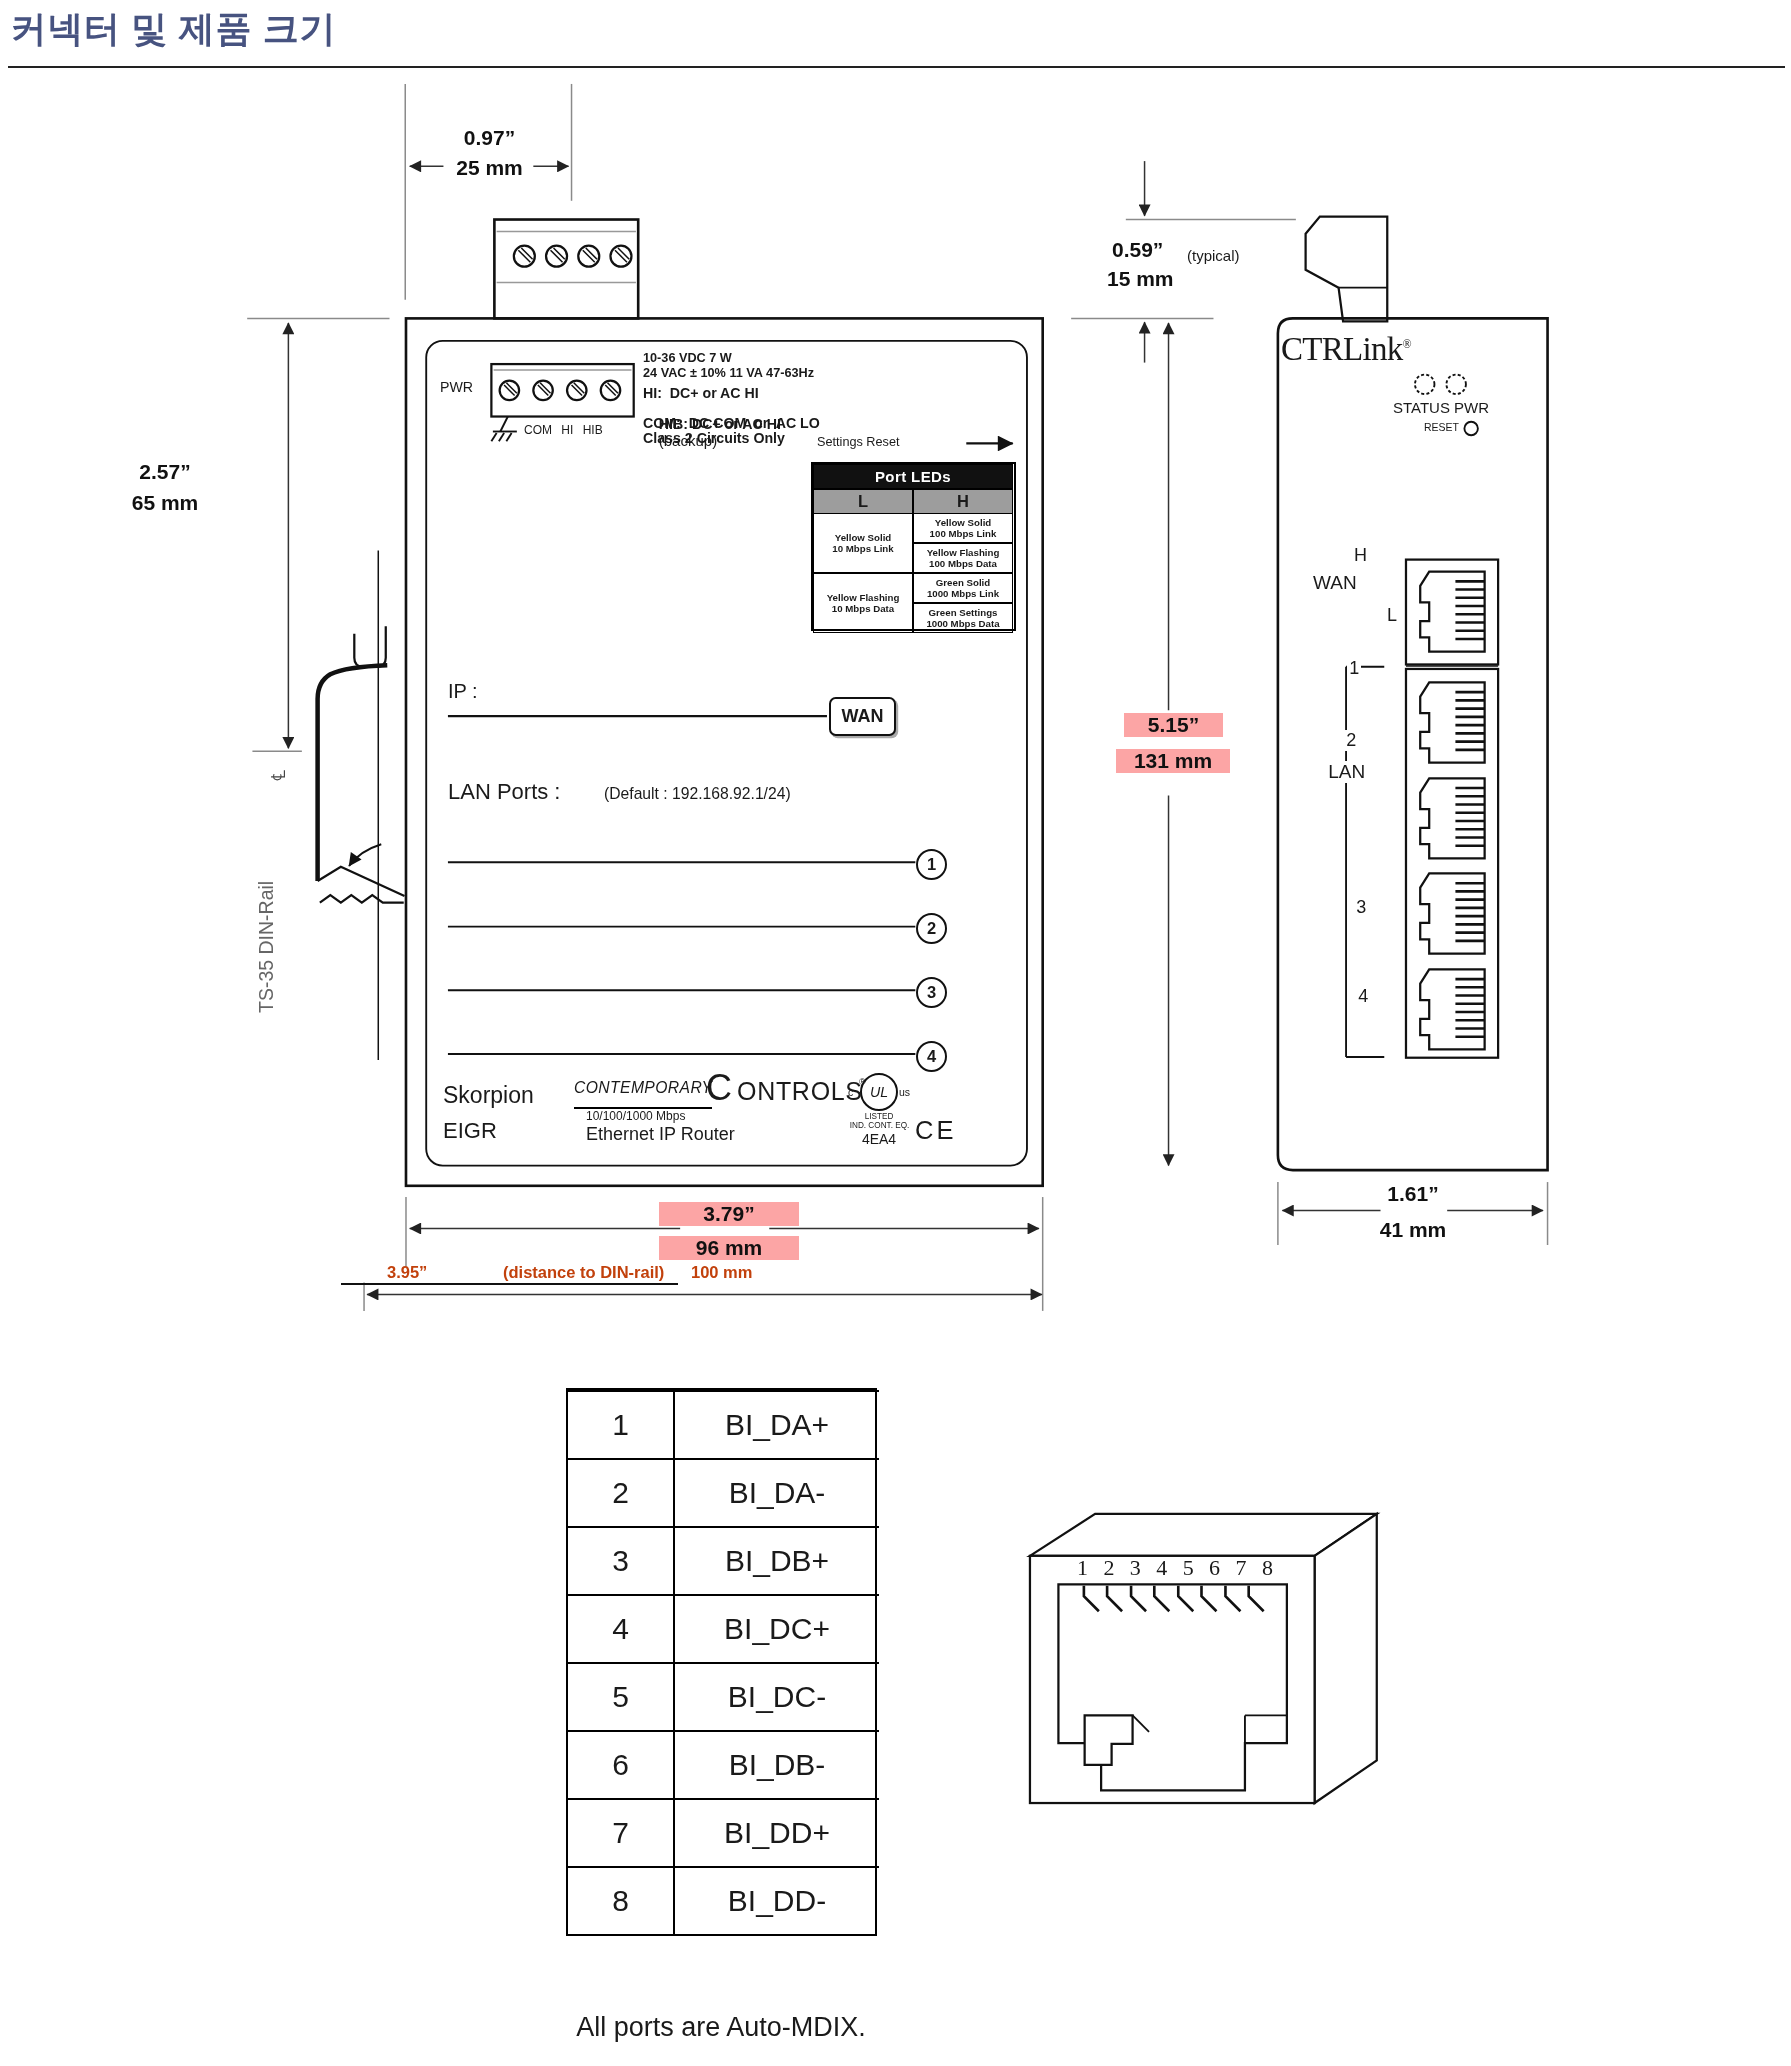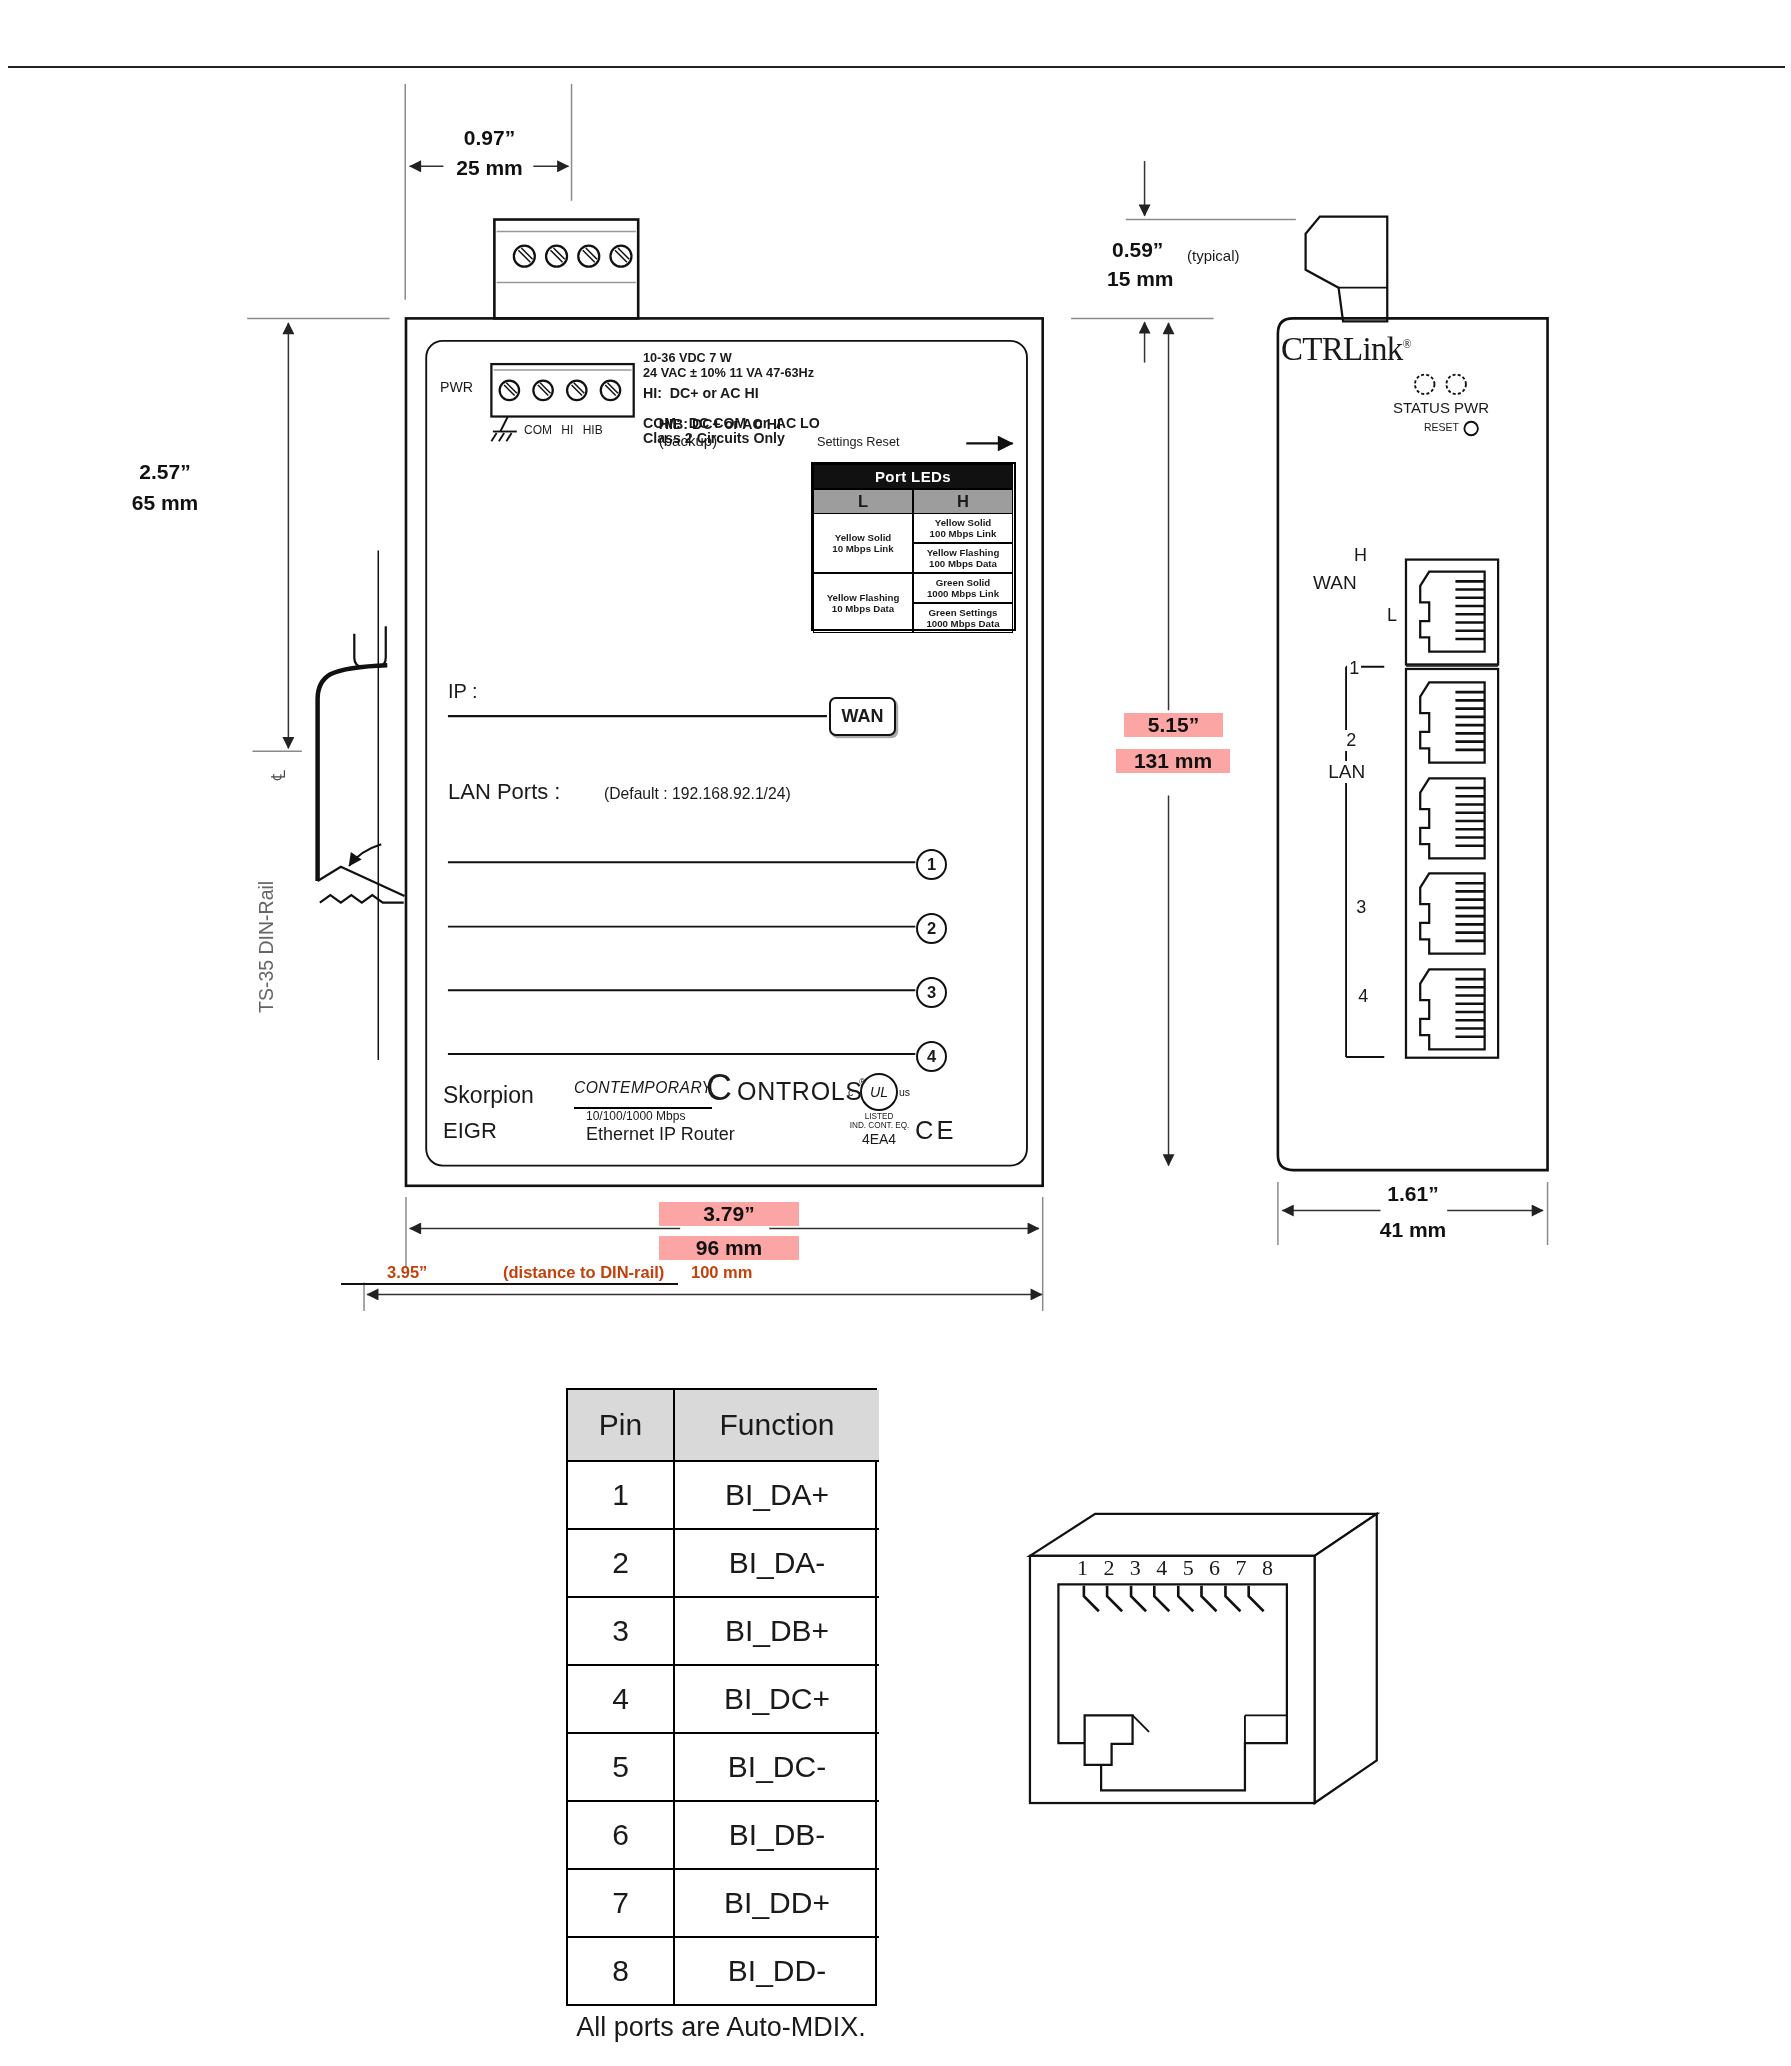--- a/index.html
+++ b/index.html
@@ -183,20 +183,21 @@
       <polygon points="1755,2077 1838,2021 1838,2350 1755,2407" fill="#fff"></polygon>
       <rect x="1375" y="2077" width="380" height="330" fill="#fff"></rect>
       <path d="M1413,2115 H1718 V2327 H1662 V2390 H1470 V2327 H1413 Z" fill="#fff"></path>
       <path d="M1448,2290 h64 v38 h-28 v28 h-36 z" fill="#fff"></path>
       <line x1="1512" y1="2290" x2="1534" y2="2312" stroke-width="2.5"></line>
       <path d="M1662,2290 h56 M1662,2290 v37" stroke-width="2.5"></path>
       <path d="M1447,2117 v14 l20,20 M1478,2117 v14 l20,20 M1510,2117 v14 l20,20 M1541,2117 v14 l20,20 M1573,2117 v14 l20,20 M1604,2117 v14 l20,20 M1636,2117 v14 l20,20 M1667,2117 v14 l20,20" stroke-width="3.5"></path>
     </g>
   </svg>
 
+  <div class="abs title" style="left:10.5px;top:4.5px">커넥터 및 제품 크기</div>
   <div class="abs rule" style="left:7.5px;top:66px;width:1777px"></div>
 
   <div class="abs dim ctr" style="left:420px;top:126px;width:139px">0.97”</div>
   <div class="abs dim ctr" style="left:420px;top:156px;width:139px">25 mm</div>
   <div class="abs dim ctr" style="left:105px;top:460px;width:120px">2.57”</div>
   <div class="abs dim ctr" style="left:105px;top:491px;width:120px">65 mm</div>
   <div class="abs dim ctr whitebg" style="left:659px;top:1202px;width:131px">3.79”</div>
   <div class="abs dim ctr whitebg" style="left: 659px;top:1236px;width:131px">96 mm</div>
   <div class="abs dim-sm" style="left:387px;top:1263px">3.95”</div>
   <div class="abs dim-sm" style="left:503px;top:1263px">(distance to DIN-rail)</div>
@@ -297,24 +298,20 @@
   <div class="abs b" style="left:1313px;top:572px;font-size:19px">WAN</div>
   <div class="abs b" style="left:1387px;top:605px;font-size:18px">L</div>
   <div class="abs b" style="left:1347px;top:658px;font-size:18px;background:#fff;padding:0 2.2px">1</div>
   <div class="abs b" style="left:1344px;top:730px;font-size:18px;background:#fff;padding:0 2.2px">2</div>
   <div class="abs b" style="left:1326px;top:761px;font-size:19px;background:#fff;padding:0 2.2px">LAN</div>
   <div class="abs b" style="left:1354px;top:897px;font-size:18px;background:#fff;padding:0 2.2px">3</div>
   <div class="abs b" style="left:1356px;top:986px;font-size:18px;background:#fff;padding:0 2.2px">4</div>
 
   <div class="abs pintbl">
     <div class="pt-row">
-      <div class="pt-cell pt-hd">Pin</div>
-      <div class="pt-cell pt-hd pt-fn">Function</div>
-    </div>
-    <div class="pt-row">
         <div class="pt-cell">1</div>
         <div class="pt-cell pt-fn">BI_DA+</div>
       </div>
     <div class="pt-row">
         <div class="pt-cell">2</div>
         <div class="pt-cell pt-fn">BI_DA-</div>
       </div>
     <div class="pt-row">
         <div class="pt-cell">3</div>
         <div class="pt-cell pt-fn">BI_DB+</div>

